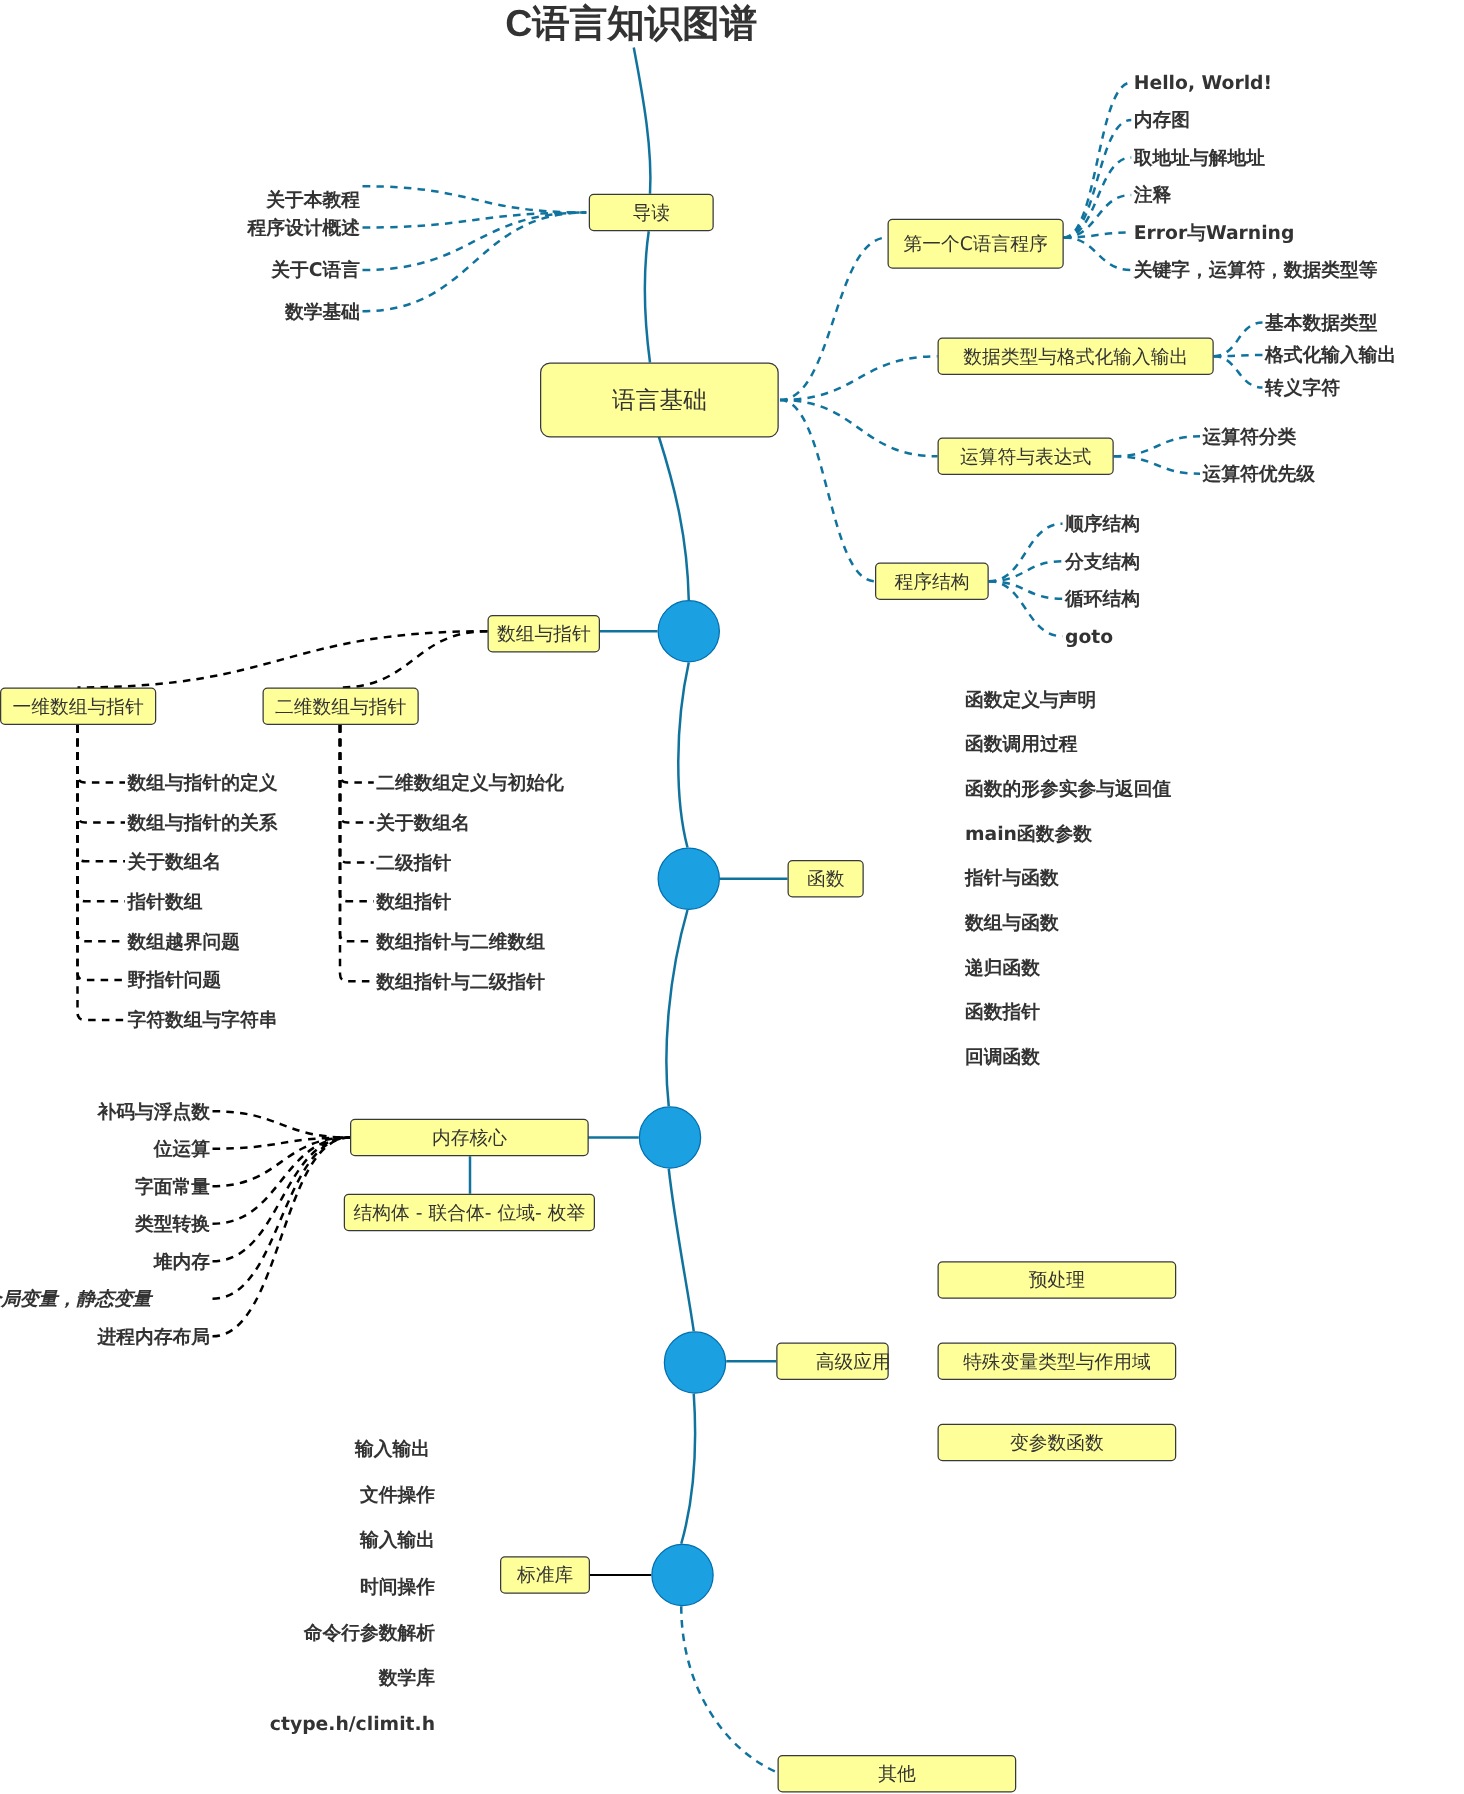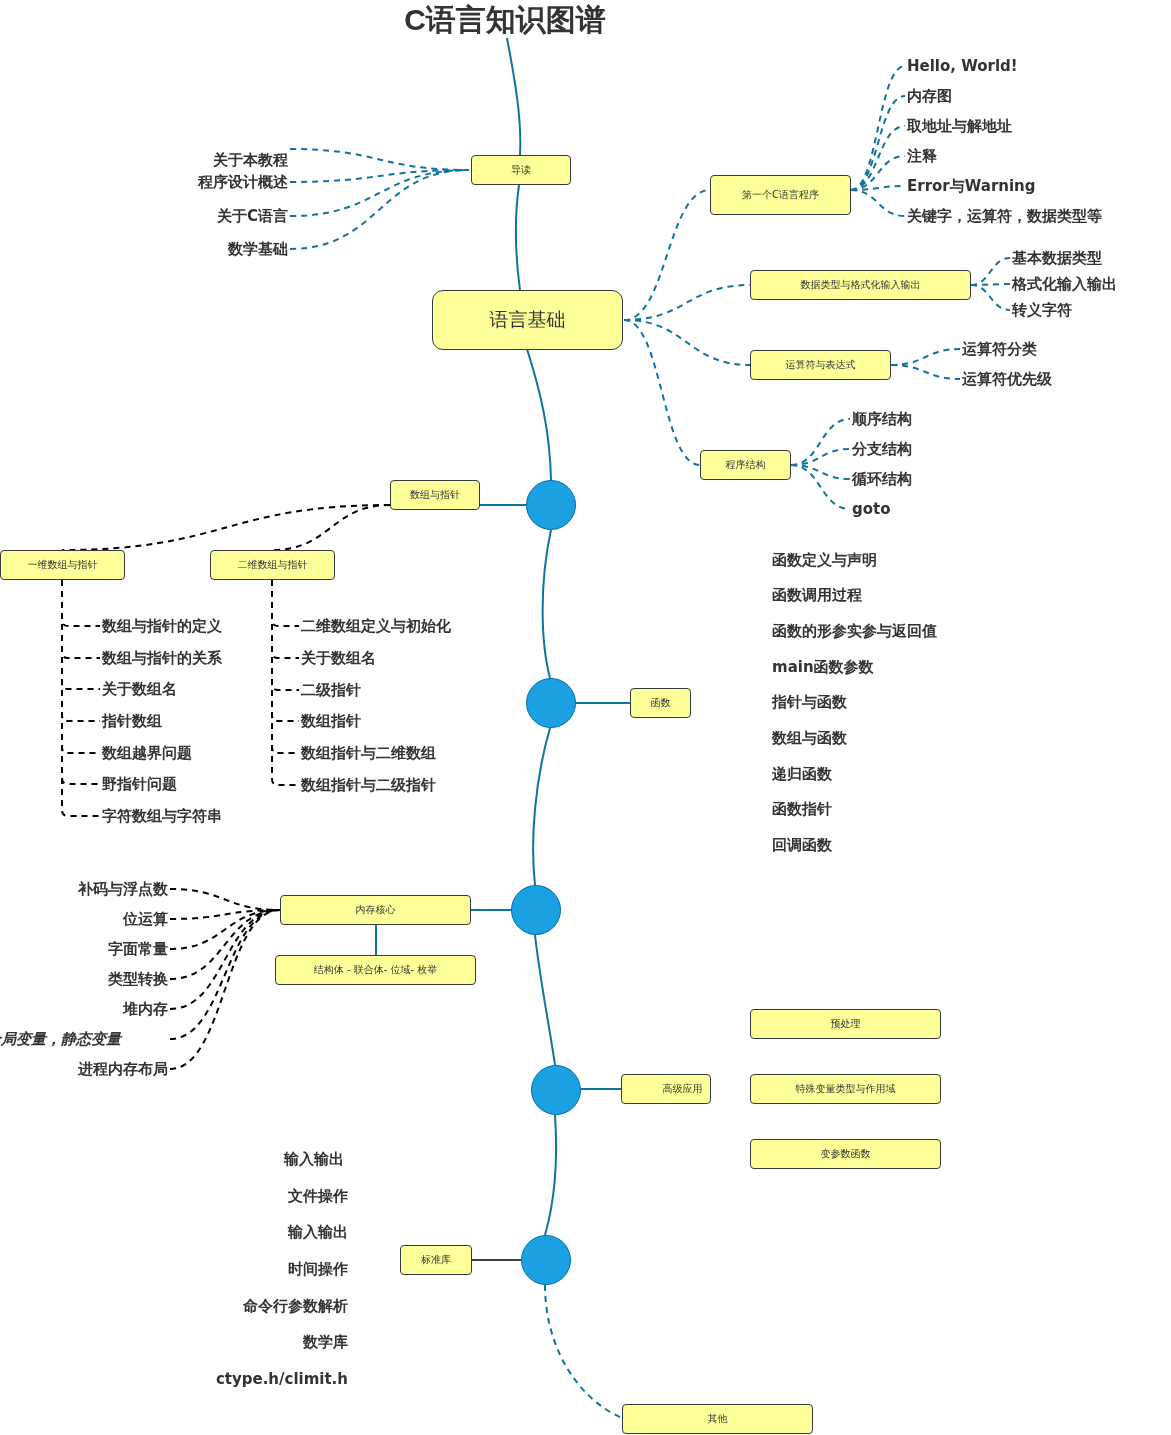--- a/index.html
+++ b/index.html
@@ -4,21 +4,21 @@
 <style>
   html, body { margin: 0; padding: 0; background: #ffffff; }
   body { width: 1171px; height: 1435px; position: relative; overflow: hidden;
          font-family: "DejaVu Sans", "Liberation Sans", sans-serif; }
   #canvas { position: absolute; left: 0; top: 0; width: 1171px; height: 1435px; }
   .title { position: absolute; left: 360px; top: 0; width: 290px; text-align: center;
            font-family: "Liberation Sans", "DejaVu Sans", sans-serif; font-weight: bold;
            font-size: 30px; color: #333333; line-height: 40px; }
   .node { position: absolute; box-sizing: border-box; background: #ffff99;
           border: 1px solid #36393d; border-radius: 4px; color: #333333;
-          font-size: 10px; display: flex; align-items: center; justify-content: center;
+          font-size: 15px; display: flex; align-items: center; justify-content: center;
           white-space: nowrap; cursor: pointer; }
   .node.big { font-size: 19px; border-radius: 8px; }
   .leaf { position: absolute; font-size: 15px; color: #333333; font-weight: bold;
           white-space: nowrap; line-height: 20px; }
   .leaf.r { text-align: right; }
   .hub { position: absolute; width: 50px; height: 50px; border-radius: 50%;
          background: #1ba1e2; border: 1px solid #006eaf; box-sizing: border-box; }
 </style>
 </head>
 <body>
@@ -93,26 +93,26 @@
 
 <div class="title">C语言知识图谱</div>
 
 <div class="hub" style="left:526px;top:480px;"></div>
 <div class="hub" style="left:526px;top:678px;"></div>
 <div class="hub" style="left:511px;top:885px;"></div>
 <div class="hub" style="left:531px;top:1065px;"></div>
 <div class="hub" style="left:521px;top:1235px;"></div>
 
 <div class="node" style="left:471px;top:155px;width:100px;height:30px;">导读</div>
-<div class="node big" style="left:432px;top:290px;width:191px;height:60px;border-radius:11px;">语言基础</div>
+<div class="node big" style="left:432px;top:290px;width:191px;height:60px;">语言基础</div>
 <div class="node" style="left:710px;top:175px;width:141px;height:40px;">第一个C语言程序</div>
 <div class="node" style="left:750px;top:270px;width:221px;height:30px;">数据类型与格式化输入输出</div>
 <div class="node" style="left:750px;top:350px;width:141px;height:30px;">运算符与表达式</div>
 <div class="node" style="left:700px;top:450px;width:91px;height:30px;">程序结构</div>
-<div class="node" style="left:390px;top:480px;width:90px;height:30px;">数组与指针</div>
+<div class="node" style="left:390px;top:492px;width:90px;height:30px;">数组与指针</div>
 <div class="node" style="left:0px;top:550px;width:125px;height:30px;">一维数组与指针</div>
 <div class="node" style="left:210px;top:550px;width:125px;height:30px;">二维数组与指针</div>
 <div class="node" style="left:630px;top:688px;width:61px;height:30px;">函数</div>
 <div class="node" style="left:280px;top:895px;width:191px;height:30px;">内存核心</div>
 <div class="node" style="left:275px;top:955px;width:201px;height:30px;">结构体 - 联合体- 位域- 枚举</div>
 <div class="node" style="left:621px;top:1074px;width:90px;height:30px;padding-left:33px;">高级应用</div>
 <div class="node" style="left:750px;top:1009px;width:191px;height:30px;">预处理</div>
 <div class="node" style="left:750px;top:1074px;width:191px;height:30px;">特殊变量类型与作用域</div>
 <div class="node" style="left:750px;top:1139px;width:191px;height:30px;">变参数函数</div>
 <div class="node" style="left:400px;top:1245px;width:72px;height:30px;">标准库</div>

